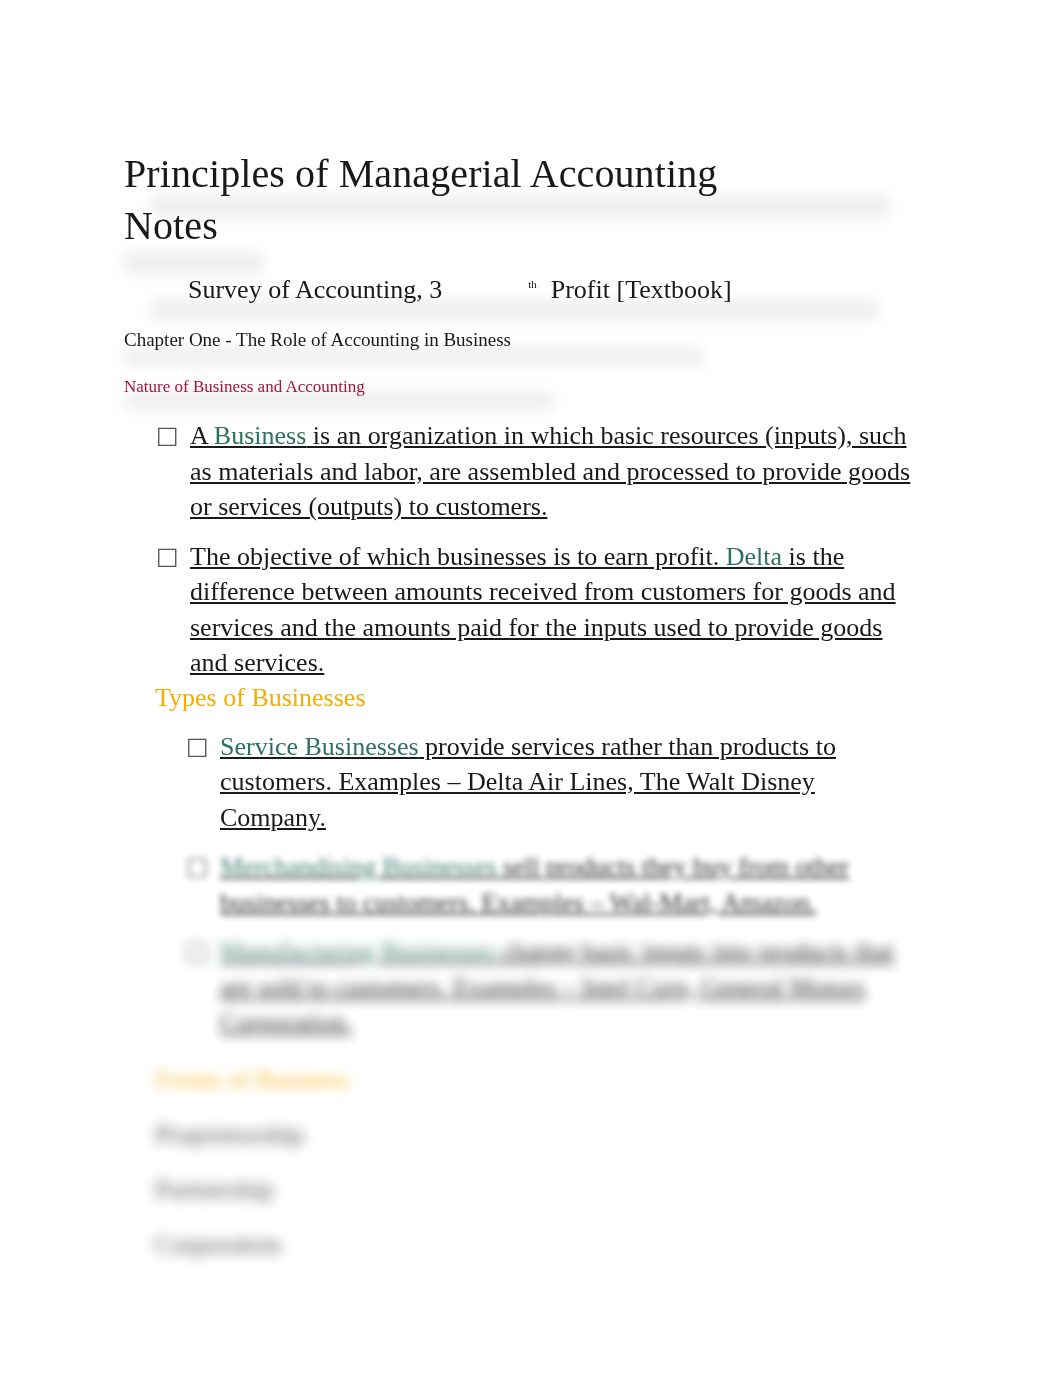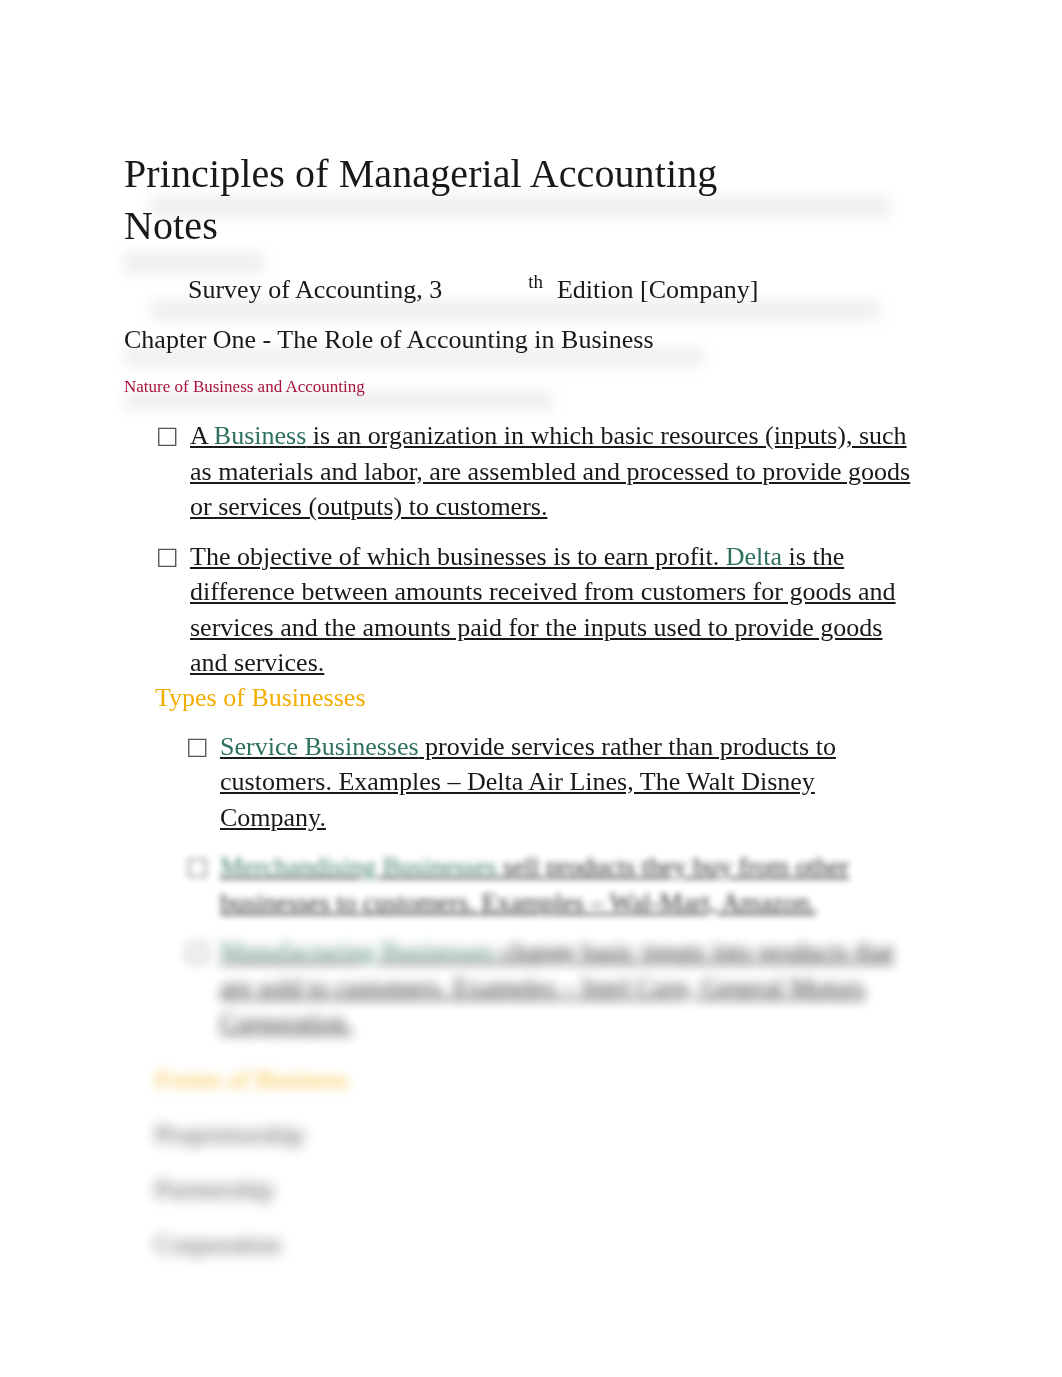--- a/index.html
+++ b/index.html
@@ -50,32 +50,32 @@
     font-size: 26px;
     line-height: 34px;
     color: #18191b;
     white-space: nowrap;
   }
   .subtitle-gap {
     display: inline-block;
     width: 86px;
   }
   .sup-th {
-    font-size: 19px;
+    font-size: 11px;
     vertical-align: 10px;
     line-height: 0;
   }
   .subtitle-tail {
     margin-left: 14px;
   }
 
   
   .chapter-heading {
     margin-top: 16px;
-    font-size: 26px;
+    font-size: 19px;
     line-height: 34px;
     color: #18191b;
   }
 
   
   .section-heading {
     margin-top: 13px;
     font-size: 17px;
     line-height: 34px;
     color: #a8123c;
@@ -176,21 +176,21 @@
   <div class="smudge" style="left:124px; top:252px; width:140px; height:22px;"></div>
   <div class="smudge" style="left:150px; top:300px; width:730px; height:20px;"></div>
   <div class="smudge" style="left:124px; top:348px; width:580px; height:18px;"></div>
   <div class="smudge" style="left:124px; top:392px; width:430px; height:18px;"></div>
 
   <div class="content">
 
     <h1 class="doc-title">Principles of Managerial Accounting Notes</h1>
 
     <div class="subtitle-line">
-      <span>Survey of Accounting, 3</span><span class="subtitle-gap"></span><span class="sup-th">th</span><span class="subtitle-tail">Edition [Company]</span>
+      <span>Survey of Accounting, 3</span><span class="subtitle-gap"></span><span class="sup-th">th</span><span class="subtitle-tail">Profit [Textbook]</span>
     </div>
 
     <div class="chapter-heading">Chapter One - The Role of Accounting in Business</div>
 
     <div class="section-heading">Nature of Business and Accounting</div>
 
     <ul class="bullet-list">
 
       <li class="bullet lvl1">
         <span class="marker">□</span>

